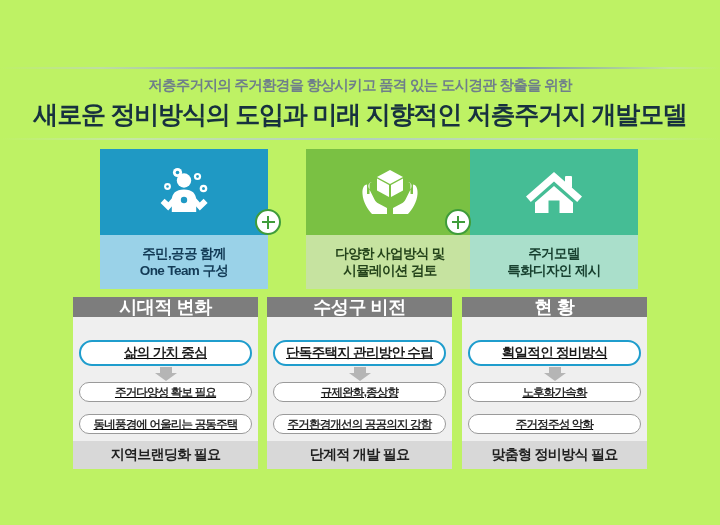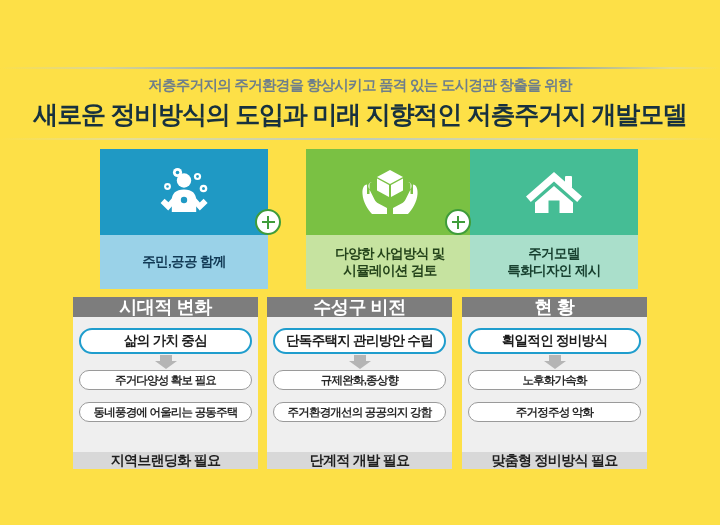--- a/index.html
+++ b/index.html
@@ -8,21 +8,21 @@
     background: #ffffff;
   }
   body {
     font-family: "Liberation Sans", "DejaVu Sans", sans-serif;
     -webkit-font-smoothing: antialiased;
   }
   #slide {
     position: relative;
     width: 720px;
     height: 525px;
-    background: #fde047;
+    background: #bef264;
     overflow: hidden;
   }
 
   
   .title-block {
     position: absolute;
     left: 0;
     top: 62px;
     width: 720px;
     height: 80px;
@@ -184,22 +184,23 @@
     color: #ffffff;
     font-size: 18px;
     font-weight: 700;
     letter-spacing: -0.4px;
     display: flex;
     align-items: center;
     justify-content: center;
     white-space: nowrap;
   }
   .col-body {
-    padding: 11px 6px 0 6px;
-    box-sizing: border-box;
+    padding: 23px 6px 0 6px;
+    box-sizing: border-box;
+    text-decoration: underline;
   }
   .pill-main {
     height: 26px;
     border: 2px solid #1f9dcd;
     border-radius: 13px;
     background: #ffffff;
     display: flex;
     align-items: center;
     justify-content: center;
     font-size: 13.5px;
@@ -234,21 +235,21 @@
     letter-spacing: -0.8px;
     color: #2a2a2a;
     box-sizing: border-box;
     white-space: nowrap;
   }
   .col-foot {
     position: absolute;
     left: 0;
     bottom: 0;
     width: 185px;
-    height: 17px;
+    height: 28px;
     background: #d8d8d8;
     display: flex;
     align-items: center;
     justify-content: center;
     font-size: 14px;
     font-weight: 700;
     letter-spacing: -0.7px;
     color: #1f1f1f;
     white-space: nowrap;
     box-sizing: border-box;
@@ -287,20 +288,21 @@
             <circle cx="24.5" cy="6.5" r="1.8"></circle>
             <circle cx="44.5" cy="10.5" r="1.4"></circle>
             <circle cx="14.5" cy="20.5" r="1.3"></circle>
             <circle cx="50.5" cy="22.5" r="1.5"></circle>
             <circle cx="31" cy="34" r="3.2"></circle>
           </g>
         </svg>
       </div>
       <div class="card-bottom">
         <span class="ln">주민,공공 함께</span>
+        <span class="ln">One Team 구성</span>
       </div>
     </div>
 
     <div class="card card-2">
       <div class="card-top">
         <svg class="card-icon" viewBox="0 0 62 52">
           <g fill="#ffffff">
             <path d="M31 4 L44 11 L31 18 L18 11 Z"></path>
             <path d="M18 12.5 L30 19 L30 31 L18 24.5 Z"></path>
             <path d="M44 12.5 L32 19 L32 31 L44 24.5 Z"></path>

